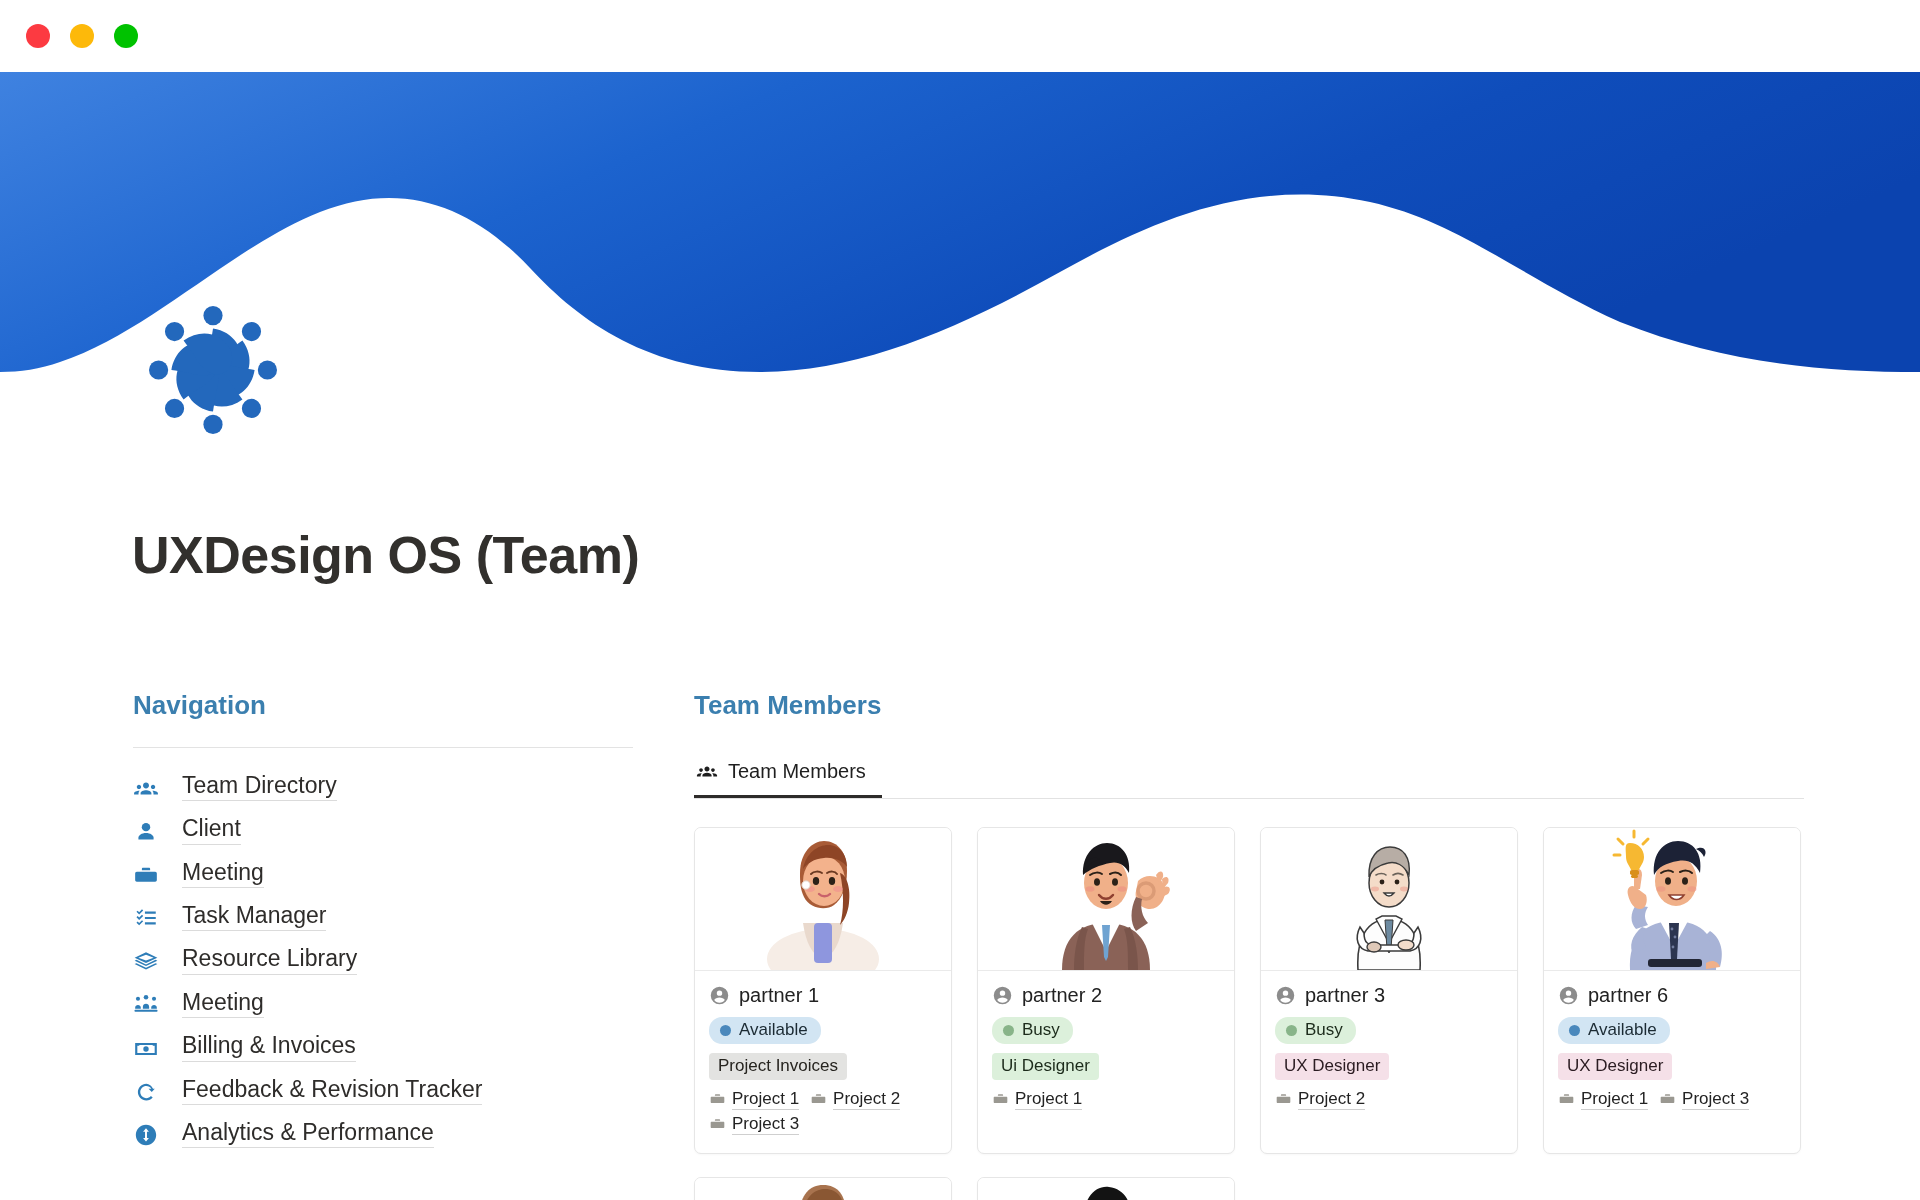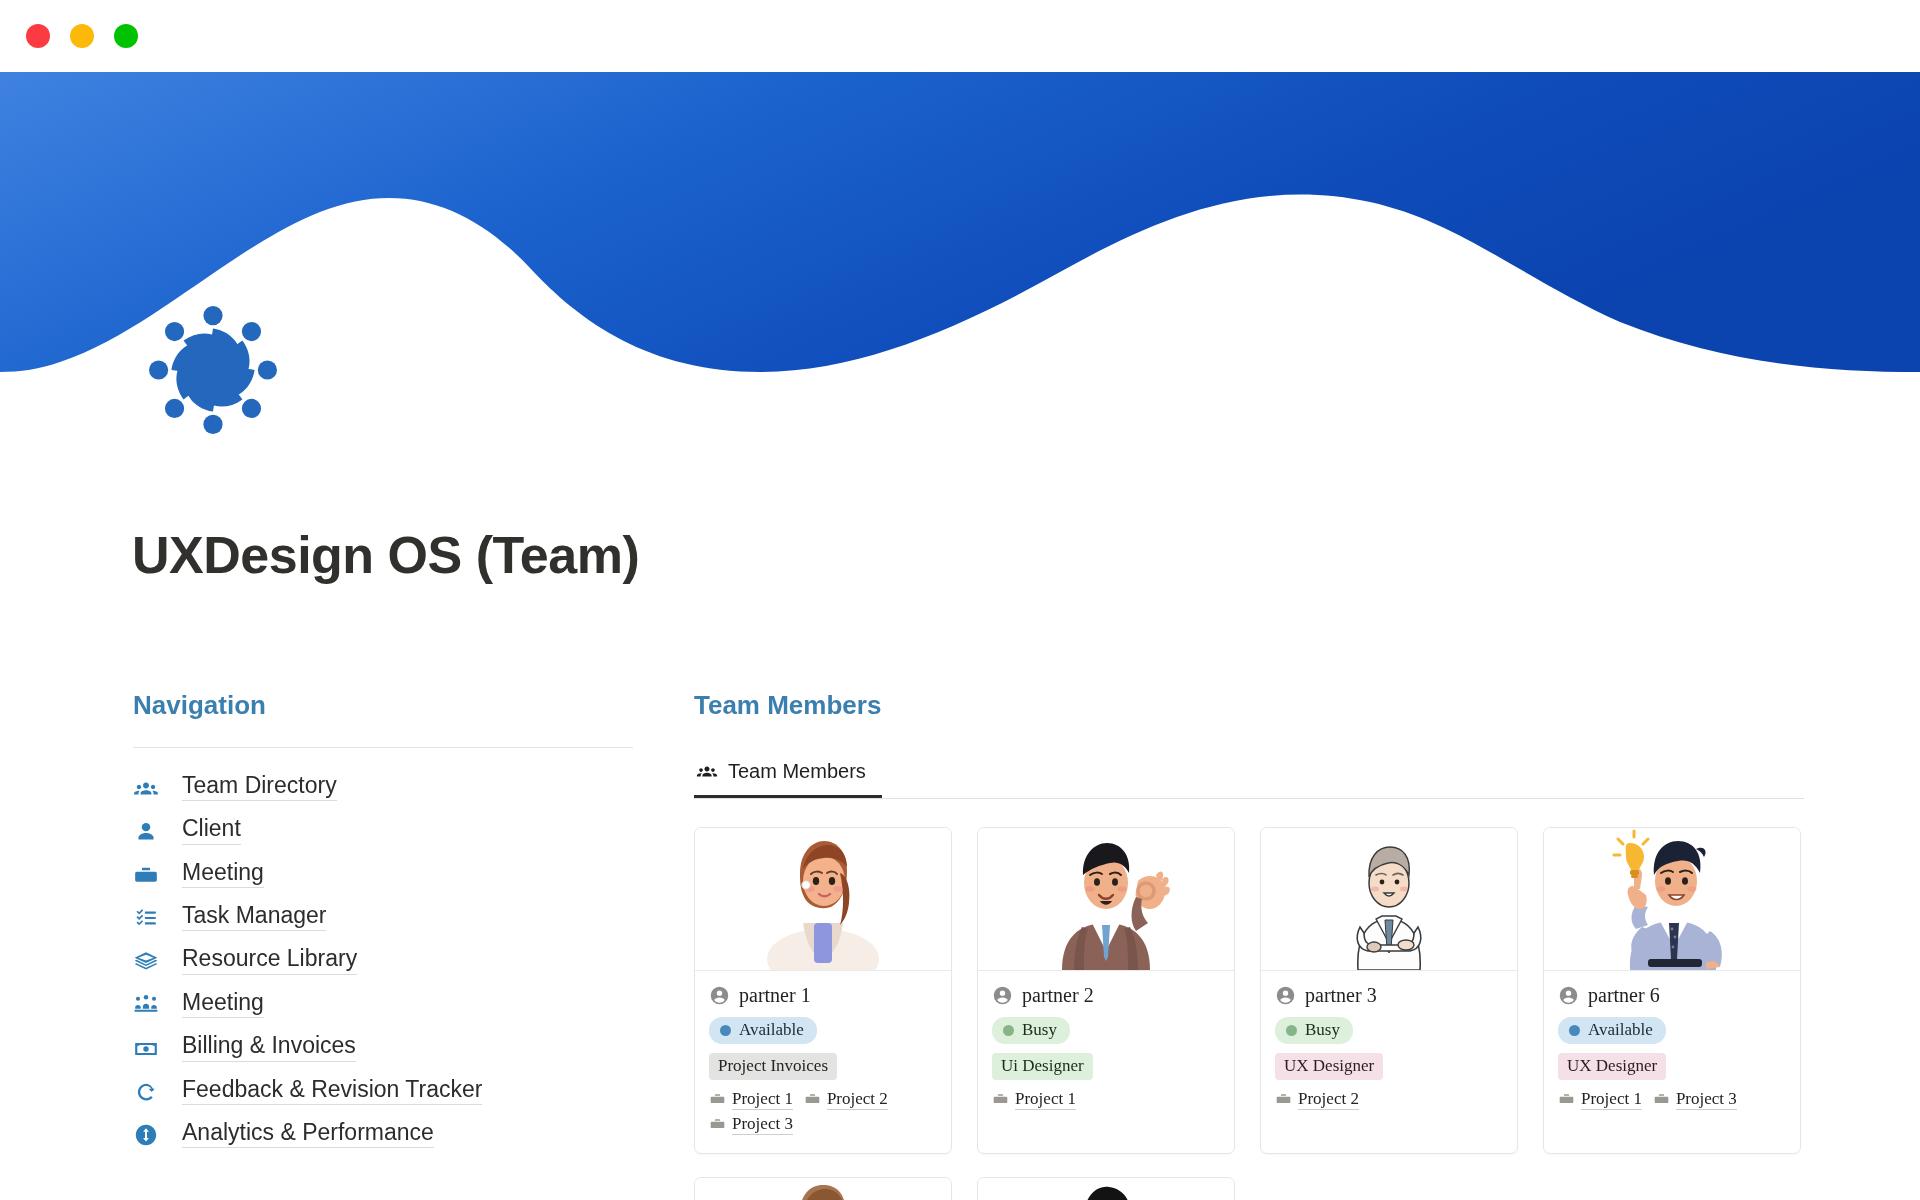--- a/index.html
+++ b/index.html
@@ -127,21 +127,21 @@
     cursor: pointer;
   }
   .card-img {
     height: 143px;
     border-bottom: 1px solid #EAEAEA;
     display: flex; align-items: flex-end; justify-content: center;
     background: #fff;
     overflow: hidden;
   }
   .card-img svg { display: block; }
-  .card-body { padding: 13px 14px 18px 14px; font-family: Liberation Serif, serif; }
+  .card-body { padding: 13px 14px 18px 14px; }
 
   .member-name {
     display: flex; align-items: center; gap: 9px;
     font-size: 20px; color: #222;
     margin-bottom: 10px;
   }
   .member-name .avatar-icon svg { width: 21px; height: 21px; display: block; fill: #8C8C8C; }
 
   .status {
     display: inline-flex; align-items: center; gap: 8px;

